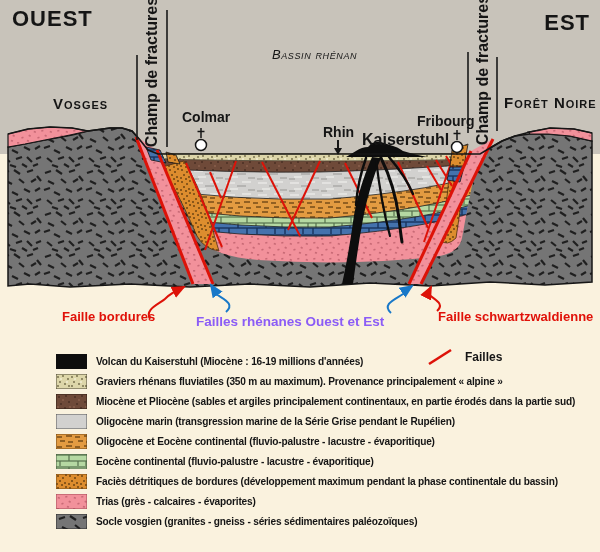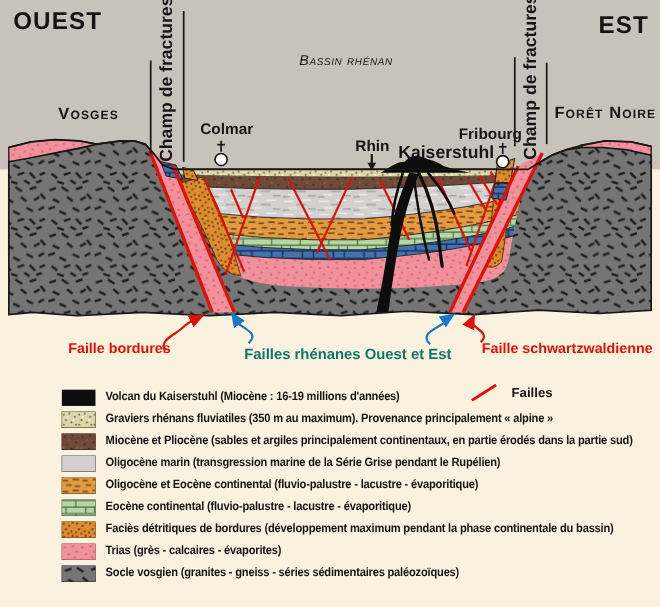--- a/index.html
+++ b/index.html
@@ -10,21 +10,21 @@
   .lbl{position:absolute;white-space:nowrap;line-height:1;}
   .compass{font-size:22px;font-weight:600;letter-spacing:1px;}
   .basin-title{font-size:13px;font-weight:400;font-style:italic;
                font-variant:small-caps;letter-spacing:.6px;}
   .range{font-size:15px;font-weight:600;font-variant:small-caps;letter-spacing:1px;}
   .champ{font-size:16px;font-weight:700;transform:translate(-50%,-50%) rotate(-90deg);}
   .city{font-size:14px;font-weight:600;}
   .rhin{font-size:14px;font-weight:700;}
   .kaiser{font-size:16px;font-weight:700;}
   .fault-red{font-size:13px;font-weight:700;color:#e01108;}
-  .fault-blue{font-size:13.5px;font-weight:700;color:#0f766e;margin-left:26px;}
+  .fault-blue{font-size:13.5px;font-weight:700;color:#8b5cf6;}
   #legend{position:absolute;left:0;top:345px;width:600px;}
   .lrow{display:flex;align-items:center;height:20px;padding-left:56px;}
   .sw{width:31px;height:15px;flex:0 0 31px;margin-right:9px;}
   .ltext{font-size:11px;font-weight:700;letter-spacing:-.2px;white-space:nowrap;
          display:inline-block;transform:scaleX(.92);transform-origin:left center;}
   #failles-key{position:absolute;left:425px;top:347px;display:flex;align-items:center;}
   #failles-key span{font-size:12px;font-weight:700;margin-left:10px;}
 </style>
 </head>
 <body>

